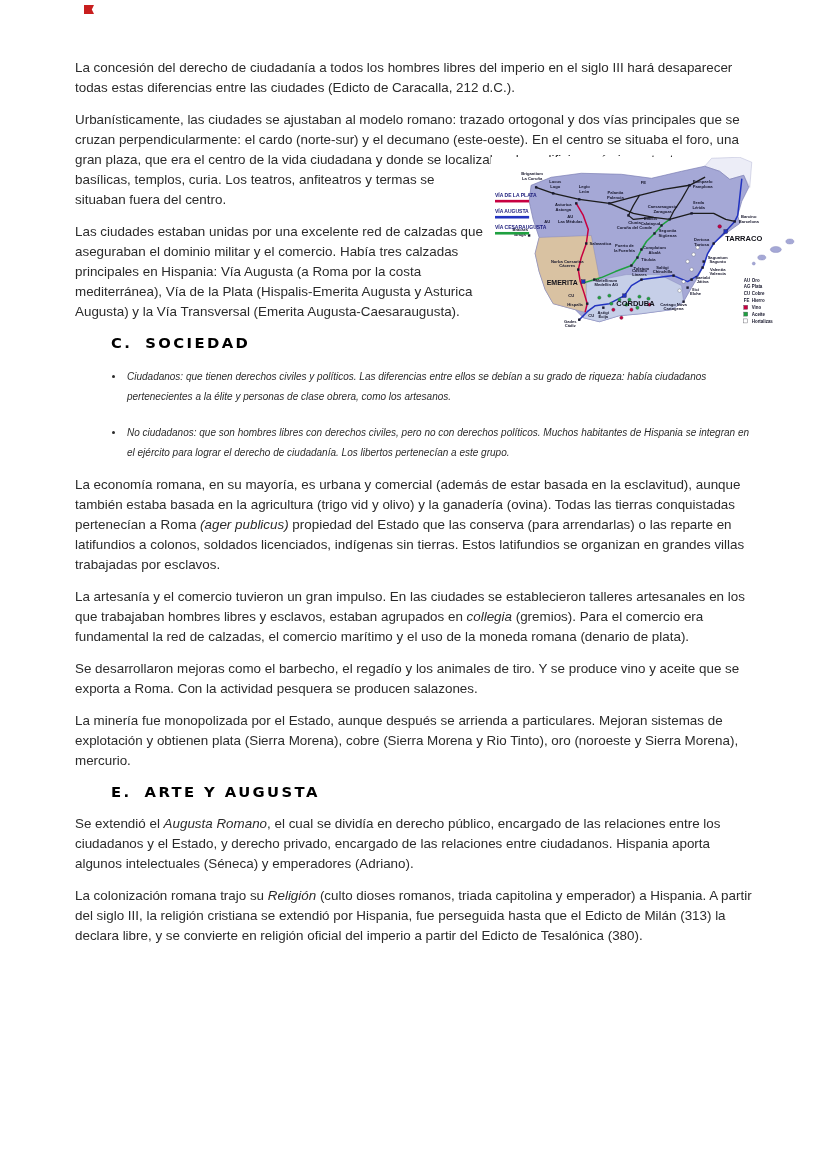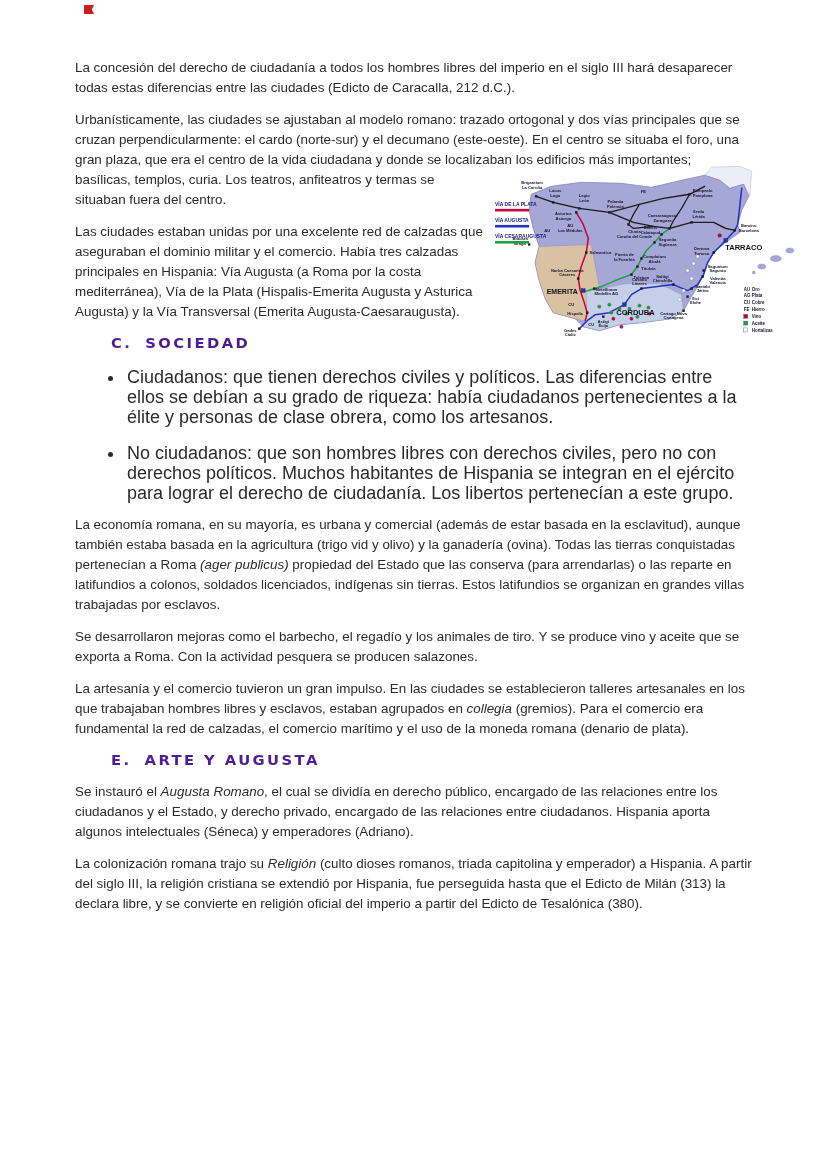--- a/index.html
+++ b/index.html
@@ -22,32 +22,32 @@
   }
   p { margin:0 0 12px 0; font-size:13.4px; line-height:20px; text-align:left; }
   .narrow { max-width:412px; }
   .narrow-block { display:block; max-width:412px; }
   h2.heading {
     margin:4px 0 14px 0;
     padding-left:36px;
     font-size:14.8px;
     font-weight:700;
     letter-spacing:2.4px;
-    color:#4c1d95;
+    color:#000000;
     font-family:"DejaVu Sans", sans-serif;
   }
   h2.heading .hletter { margin-right:13px; }
   ul.bullets { margin:0 0 12px 0; padding-left:50px; }
   ul.bullets li {
-    font-size:18px; line-height:20px;
-    margin:16px 0 5px 0; padding-left:2px;
+    font-size:10px; line-height:20px;
+    margin:16px 0 5px 0; padding-left:2px;font-style:italic;
   }
   em { font-style:italic; }
   .map-wrap {
-    position:absolute; left:491px; top:166px;
+    position:absolute; left:491px; top:157px;
     width:337px; height:181px;
     background:#ffffff;
   }
   .map-wrap svg { display:block; }
 </style>
 </head>
 <body>
 
 <div class="page">
 
@@ -65,29 +65,30 @@
 
 
     <ul class="bullets">
       <li>Ciudadanos: que tienen derechos civiles y políticos. Las diferencias entre ellos se debían a su grado de riqueza: había ciudadanos pertenecientes a la élite y personas de clase obrera, como los artesanos.</li>
       <li>No ciudadanos: que son hombres libres con derechos civiles, pero no con derechos políticos. Muchos habitantes de Hispania se integran en el ejército para lograr el derecho de ciudadanía. Los libertos pertenecían a este grupo.</li>
     </ul>
 
 
     <p><span>La economía romana, en su mayoría, es urbana y comercial (además de estar basada en la esclavitud), aunque también estaba basada en la agricultura (trigo vid y olivo) y la ganadería (ovina). Todas las tierras conquistadas pertenecían a Roma </span><em>(ager publicus)</em><span> propiedad del Estado que las conserva (para arrendarlas) o las reparte en latifundios a colonos, soldados licenciados, indígenas sin tierras. Estos latifundios se organizan en grandes villas trabajadas por esclavos.</span></p>
 
+    <p><span>La artesanía y el comercio tuvieron un gran impulso. En las ciudades se establecieron talleres artesanales en los que trabajaban hombres libres y esclavos, estaban agrupados en </span><em>collegia</em><span> (gremios). Para el comercio era fundamental la red de calzadas, el comercio marítimo y el uso de la moneda romana (denario de plata).</span></p>
+
     <p>Se desarrollaron mejoras como el barbecho, el regadío y los animales de tiro. Y se produce vino y aceite que se exporta a Roma. Con la actividad pesquera se producen salazones.</p>
 
-    <p><span>La artesanía y el comercio tuvieron un gran impulso. En las ciudades se establecieron talleres artesanales en los que trabajaban hombres libres y esclavos, estaban agrupados en </span><em>collegia</em><span> (gremios). Para el comercio era fundamental la red de calzadas, el comercio marítimo y el uso de la moneda romana (denario de plata).</span></p>
-
+    <p>La minería fue monopolizada por el Estado, aunque después se arrienda a particulares. Mejoran sistemas de explotación y obtienen plata (Sierra Morena), cobre (Sierra Morena y Rio Tinto), oro (noroeste y Sierra Morena), mercurio.</p>
 
     <h2 class="heading"><span class="hletter">E.</span><span>ARTE Y AUGUSTA</span></h2>
 
 
-    <p><span>Se instauró el </span><em>Augusta Romano</em><span>, el cual se dividía en derecho público, encargado de las relaciones entre los ciudadanos y el Estado, y derecho privado, encargado de las relaciones entre ciudadanos. Hispania aporta algunos intelectuales (Séneca) y emperadores (Adriano).</span></p>
+    <p><span>Se extendió el </span><em>Augusta Romano</em><span>, el cual se dividía en derecho público, encargado de las relaciones entre los ciudadanos y el Estado, y derecho privado, encargado de las relaciones entre ciudadanos. Hispania aporta algunos intelectuales (Séneca) y emperadores (Adriano).</span></p>
 
     <p><span>La colonización romana trajo su </span><em>Religión</em><span> (culto dioses romanos, triada capitolina y emperador) a Hispania. A partir del siglo III, la religión cristiana se extendió por Hispania, fue perseguida hasta que el Edicto de Milán (313) la declara libre, y se convierte en religión oficial del imperio a partir del Edicto de Tesalónica (380).</span></p>
 
   </div>
 
   <div class="map-wrap">
     <svg viewBox="0 0 336 180" width="337" height="181" xmlns="http://www.w3.org/2000/svg">
         <path d="M213,9 L220,1 L248,0 L260,5 L258,30 L252,18 L238,22 L228,14 Z" fill="#e4e6f4" stroke="#7d80b5" stroke-width="0.4" opacity="0.7"></path>
         <path d="M40,28 L60,20 L90,16 L130,17 L160,21 L190,14 L213,9 L228,14 L238,22 L252,18 L257,30 L250,44 L246,58 L248,66 L234,76 L222,86 L216,96 L212,108 L206,120 L200,130 L192,144 L180,152 L150,156 L128,158 L108,164 L92,160 L84,152 L62,146 L54,132 L48,114 L44,96 L48,80 L42,62 L38,44 Z" fill="#a5a8d6" stroke="#7d80b5" stroke-width="0.7"></path>
         <path d="M48,80 L100,78 L108,120 L112,140 L95,155 L84,152 L62,146 L54,132 L48,114 L44,96 Z" fill="#d9c2a2" stroke="#7d80b5" stroke-width="0.4"></path>

